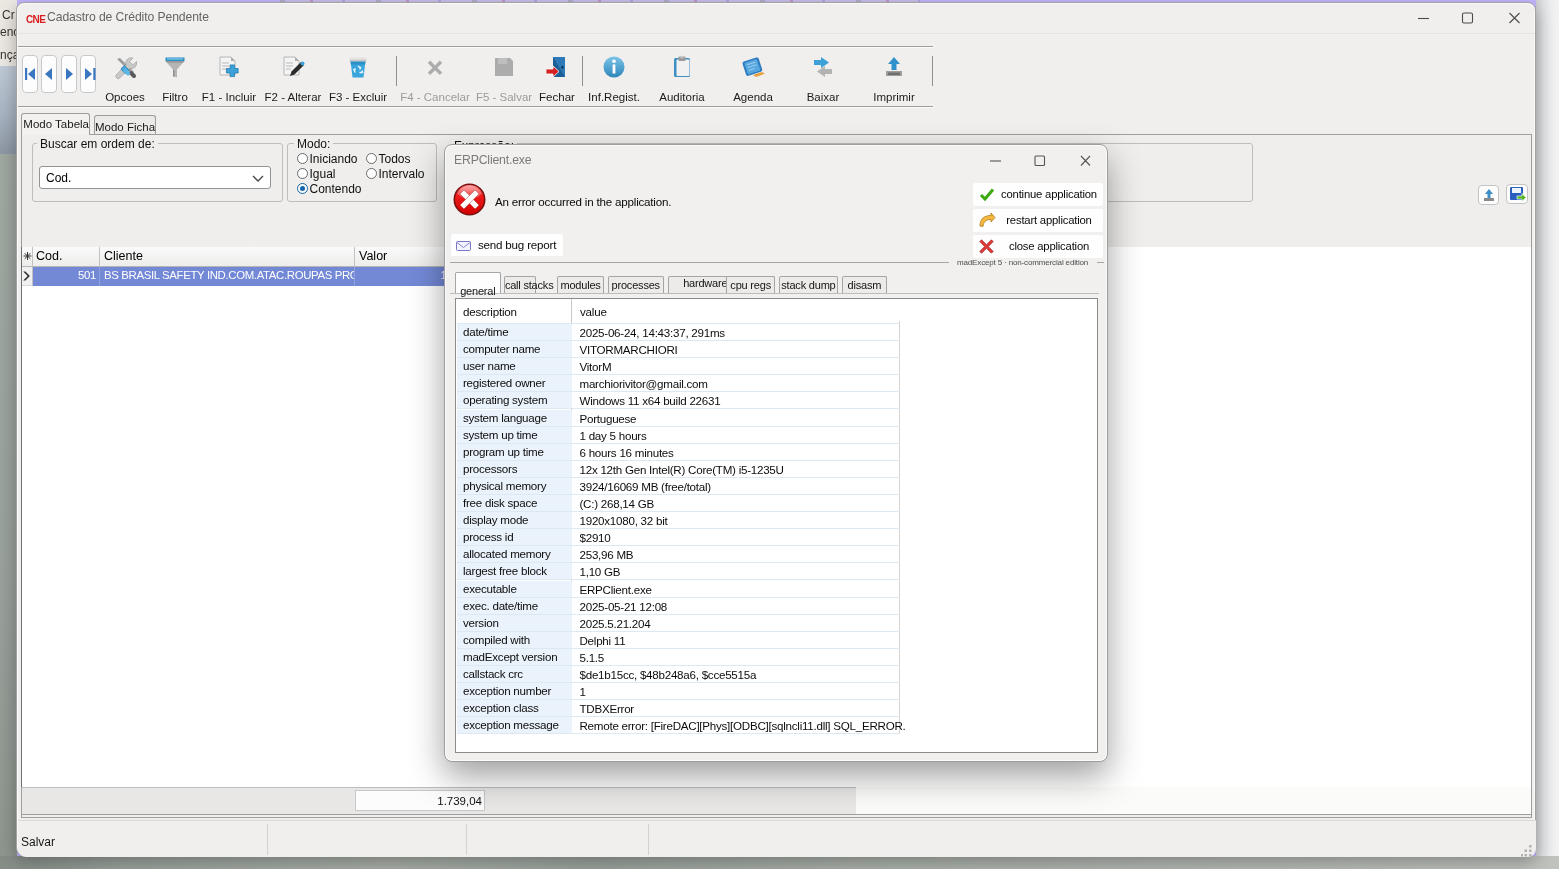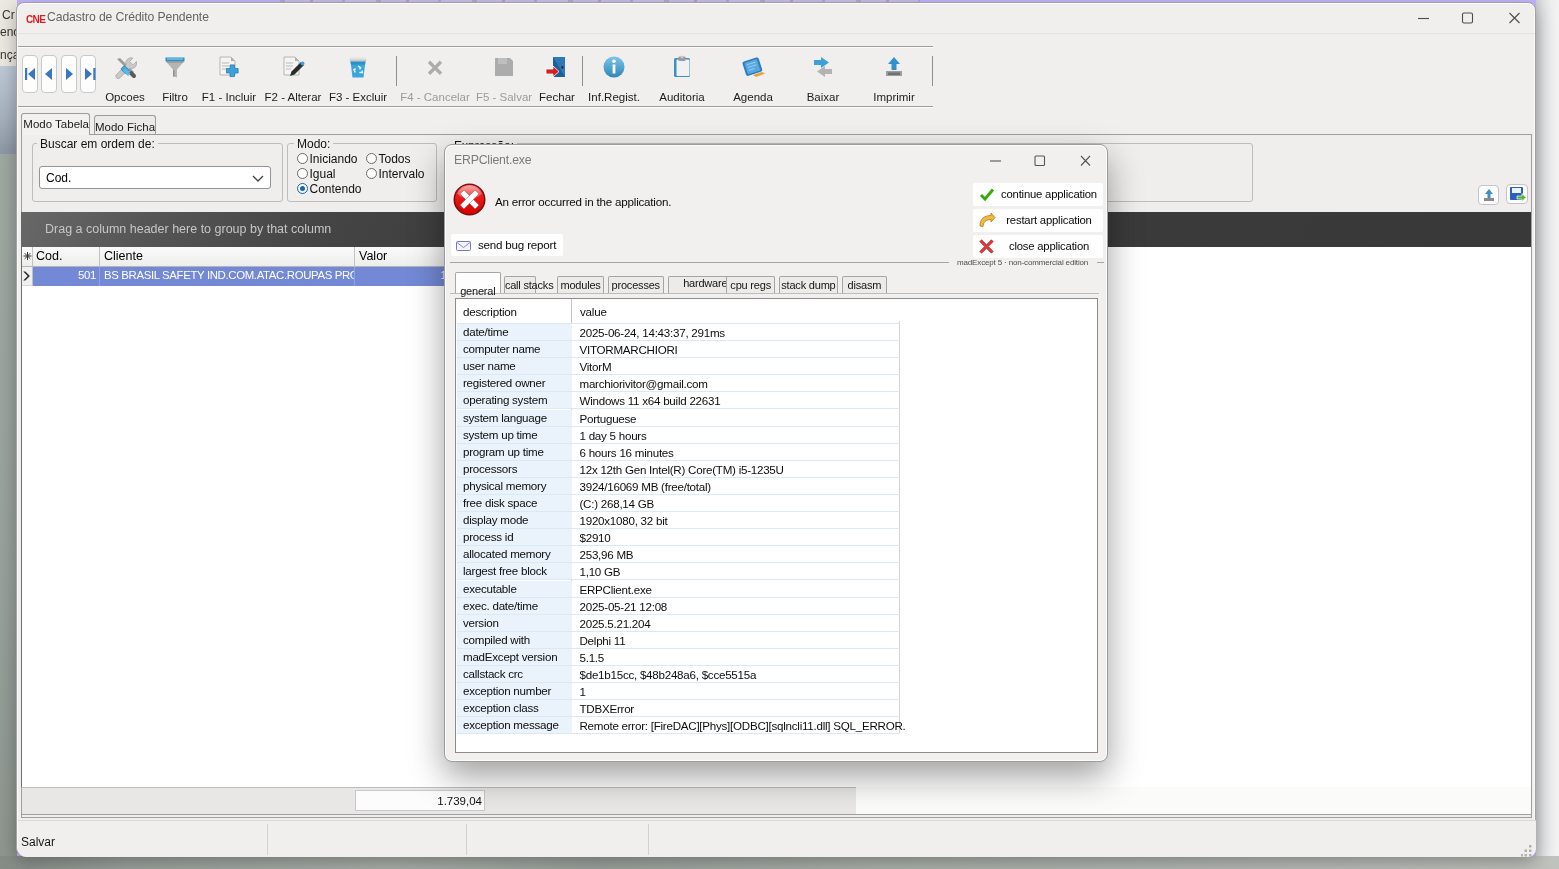--- a/index.html
+++ b/index.html
@@ -280,23 +280,20 @@
     <svg class="abs" style="left:1464px;top:184px;z-index:6" width="16" height="16">
         <path d="M8 2 l4 5 h-2.5 v4 h-3 v-4 H4z" fill="#3e8fc9"></path>
         <rect x="3" y="11" width="10" height="3" fill="#8a8a8a"></rect>
       </svg>
     <svg class="abs" style="left:1492px;top:183px;z-index:6" width="17" height="17">
         <rect x="1" y="1" width="13" height="13" rx="1" fill="#2a5fc0"></rect>
         <rect x="3" y="2" width="9" height="5" fill="#eef4ff"></rect>
         <path d="M8 10 h5 v-2.5 l4 4 -4 4 v-2.5 h-5z" fill="#52b41e" stroke="#fff" stroke-width="0.7"></path>
       </svg>
 
-    <div class="abs" id="dragband" style="z-index:4">
-        <div class="abs" style="left:24px;top:10px">Drag a column header here to group by that column</div>
-      </div>
 
     <div class="hcell" style="left:4px;top:244px;width:12px;height:20px;z-index:4;border-left:1px solid #c2c2c2"><svg width="11" height="18">
           <g stroke="#333" stroke-width="1">
             <line x1="5.5" y1="5" x2="5.5" y2="13"></line>
             <line x1="1.5" y1="9" x2="9.5" y2="9"></line>
             <line x1="2.7" y1="6.2" x2="8.3" y2="11.8"></line>
             <line x1="8.3" y1="6.2" x2="2.7" y2="11.8"></line>
           </g>
         </svg></div>
     <div class="hcell" style="left:16px;top:244px;width:67px;height:20px;z-index:4;padding:2px 0 0 3px">Cod.</div>

